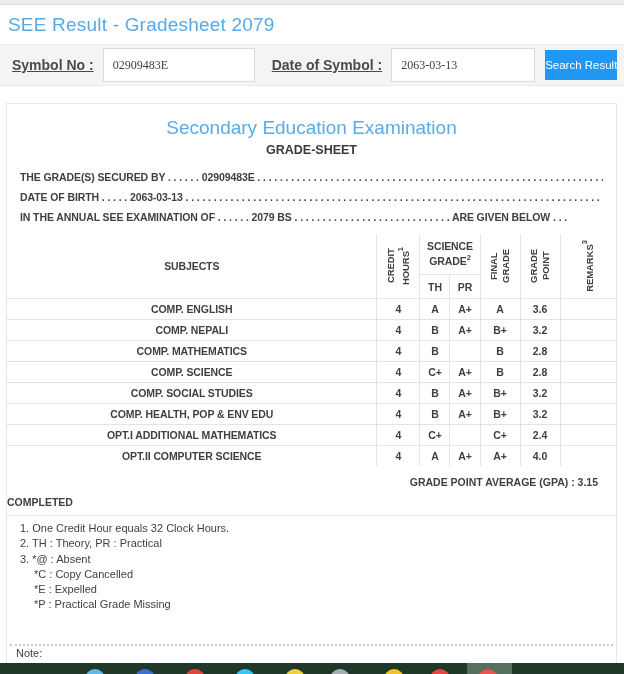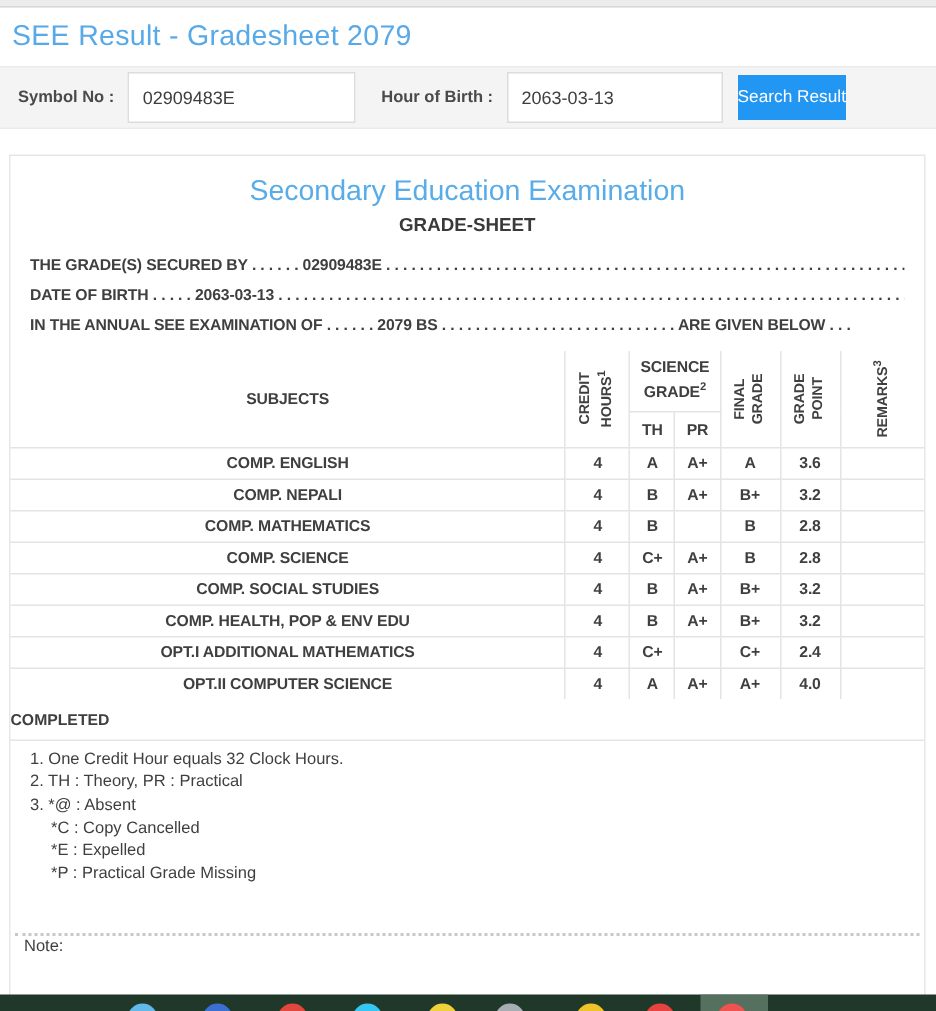--- a/index.html
+++ b/index.html
@@ -12,24 +12,24 @@
   .top-strip{height:4px;background:#ececec;border-bottom:1px solid #d8d8d8;}
   .page-title{
     margin:9px 0 8px 8px;font-size:19px;font-weight:400;color:#57a9e8;
     letter-spacing:0.2px;
   }
   
   .search-bar{
     height:42px;background:#f4f4f4;border-top:1px solid #ebebeb;border-bottom:1px solid #ebebeb;
     display:flex;align-items:center;padding-left:12px;box-sizing:border-box;
   }
-  .search-bar label{font-size:11px;font-weight:700;color:#4a4a4a;white-space:nowrap;}
+  .search-bar label{font-size:14px;font-weight:700;color:#4a4a4a;white-space:nowrap;text-decoration:underline;}
   .search-bar input{
     height:28px;box-sizing:border-box;border:1px solid #dcdcdc;background:#fff;
-    font-family:Liberation Sans, sans-serif;font-size:12px;color:#3e3e3e;padding:16px 9px;outline:none;
+    font-family:Liberation Serif, serif;font-size:12px;color:#3e3e3e;padding:16px 9px;outline:none;
   }
   .inp-symbol{width:152px;margin-left:9px;}
   .lbl-dob{margin-left:17px;}
   .inp-dob{width:144px;margin-left:9px;}
   .search-btn{
     margin-left:10px;height:30px;padding:0 0;background:#2196f3;border:none;
     color:#fff;font-family:inherit;font-size:11.5px;cursor:pointer;
   }
   
   .card{
@@ -92,21 +92,21 @@
 </head>
 <body>
 
 <div class="top-strip"></div>
 
 <h1 class="page-title">SEE Result - Gradesheet 2079</h1>
 
 <div class="search-bar">
   <label>Symbol No :</label>
   <input class="inp-symbol" type="text" value="02909483E" style="">
-  <label class="lbl-dob">Hour of Birth :</label>
+  <label class="lbl-dob">Date of Symbol :</label>
   <input class="inp-dob" type="text" value="2063-03-13" style="">
   <button class="search-btn">Search Result</button>
 </div>
 
 <div class="card">
   <h2 class="sheet-title">Secondary Education Examination</h2>
   <div class="sheet-subtitle">GRADE-SHEET</div>
 
   <div class="info-lines">
     <div class="info-line">THE GRADE(S) SECURED BY . . . . . . 02909483E . . . . . . . . . . . . . . . . . . . . . . . . . . . . . . . . . . . . . . . . . . . . . . . . . . . . . . . . . . . . . . . . . . . . . . . . . .</div>
@@ -221,20 +221,21 @@
         <td>4</td>
         <td>A</td>
         <td>A+</td>
         <td>A+</td>
         <td>4.0</td>
         <td></td>
       </tr>
     </tbody>
   </table>
 
+  <div class="gpa-line">GRADE POINT AVERAGE (GPA) : 3.15</div>
   <div class="status-line">COMPLETED</div>
 
   <div class="divider"></div>
 
   <div class="footnotes">
     <div class="fn">1. One Credit Hour equals 32 Clock Hours.</div>
     <div class="fn">2. TH : Theory, PR : Practical</div>
     <div class="fn">3. *@ : Absent</div>
     <div class="fn sub">*C : Copy Cancelled</div>
     <div class="fn sub">*E : Expelled</div>

